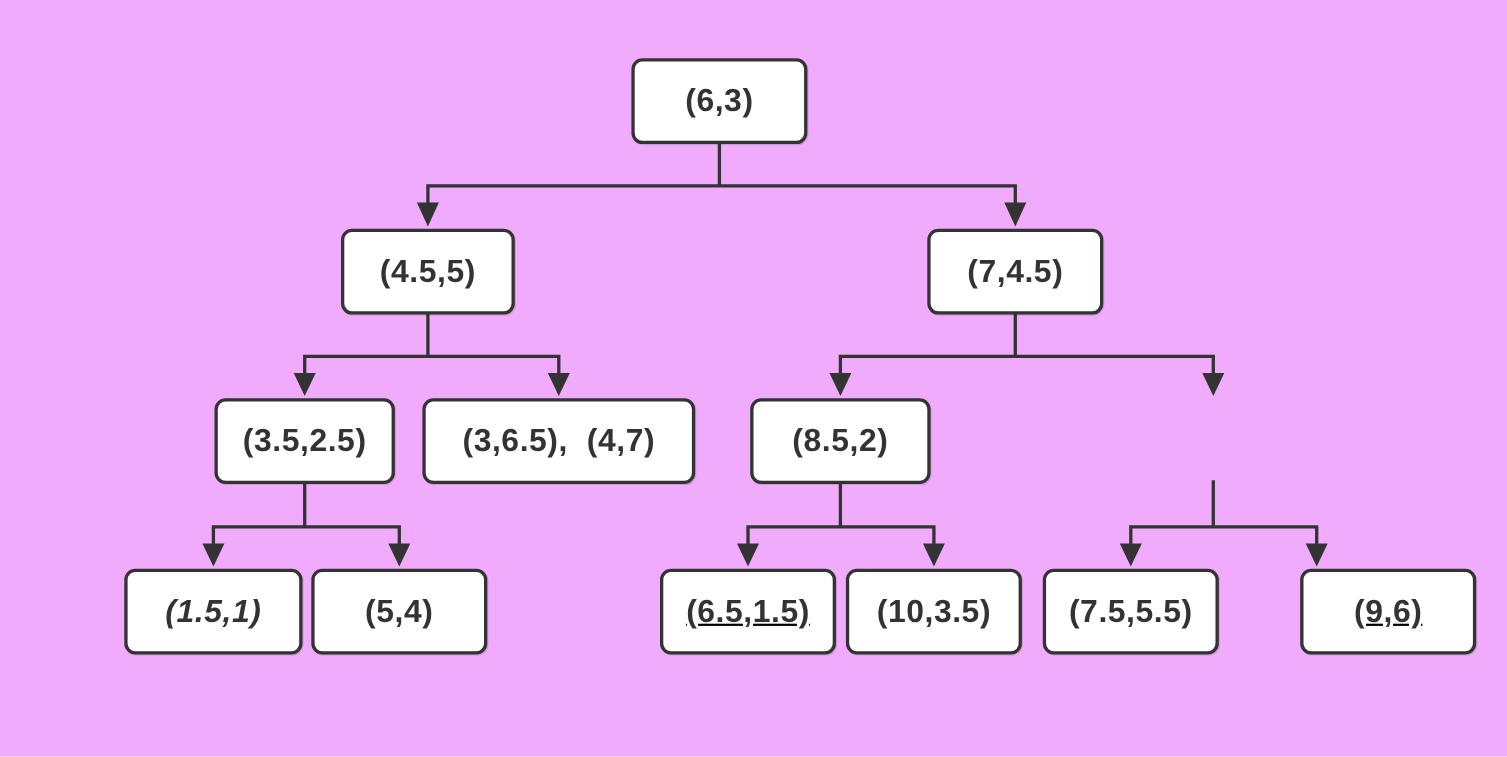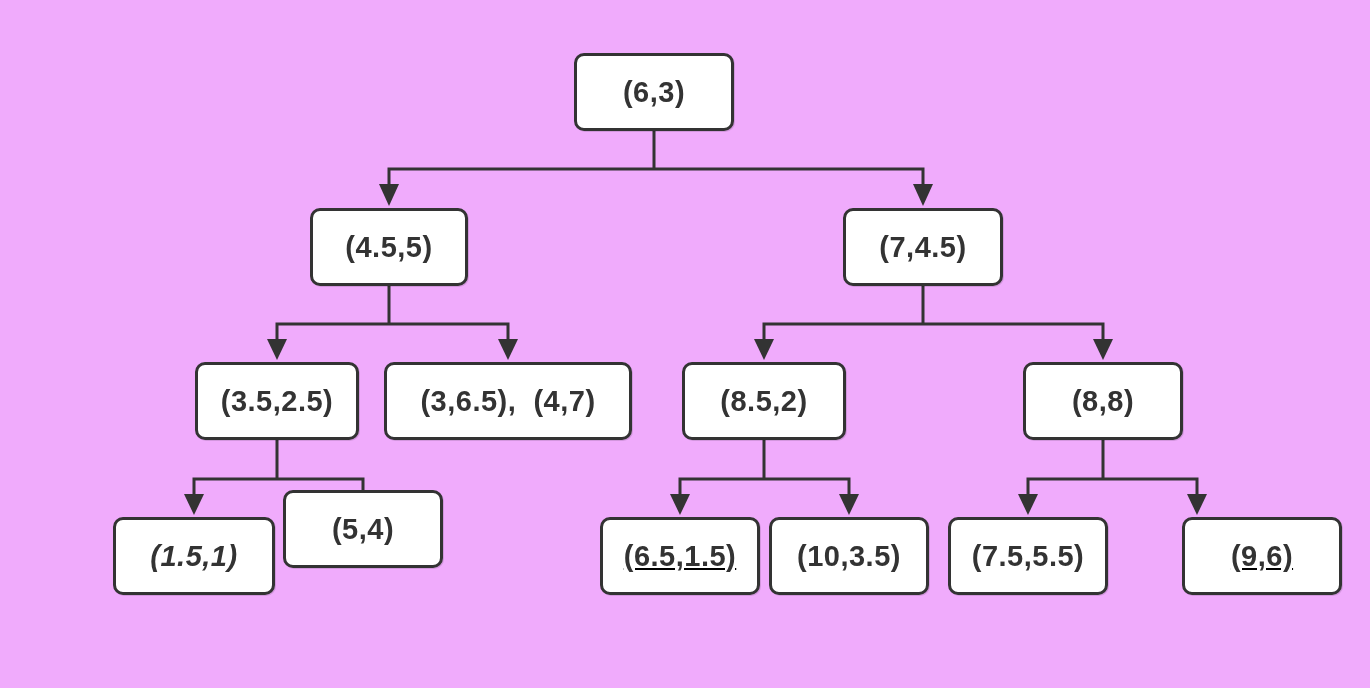--- a/index.html
+++ b/index.html
@@ -42,21 +42,21 @@
   }
   
   #node-root { left: 574px; top: 53px;  width: 160px; height: 78px; }
   #node-l    { left: 310px; top: 208px; width: 158px; height: 78px; }
   #node-r    { left: 843px; top: 208px; width: 160px; height: 78px; text-align: center; }
   #node-ll   { left: 195px; top: 362px; width: 164px; height: 78px; }
   #node-lr   { left: 384px; top: 362px; width: 248px; height: 78px; }
   #node-rl   { left: 682px; top: 362px; width: 164px; height: 78px; }
   #node-rr   { left: 1023px; top: 362px; width: 160px; height: 78px; }
   #node-lll  { left: 113px; top: 517px; width: 162px; height: 78px; font-style: italic; }
-  #node-llr  { left: 283px; top: 490px; width: 160px; height: 78px; }
+  #node-llr  { left: 283px; top: 517px; width: 160px; height: 78px; }
   #node-rll  { left: 600px; top: 517px; width: 160px; height: 78px; text-decoration: underline; }
   #node-rlr  { left: 769px; top: 517px; width: 160px; height: 78px; }
   #node-rrl  { left: 948px; top: 517px; width: 160px; height: 78px; }
   #node-rrr  { left: 1182px; top: 517px; width: 160px; height: 78px; text-decoration: underline; }
 </style>
 </head>
 <body>
 
 <div class="canvas">
 
@@ -116,23 +116,20 @@
   </div>
 
   <div class="node" id="node-lr">
     <span class="label">(3,6.5),  (4,7)</span>
   </div>
 
   <div class="node" id="node-rl">
     <span class="label">(8.5,2)</span>
   </div>
 
-  <div class="node" id="node-rr">
-    <span class="label">(8,8)</span>
-  </div>
 
   <div class="node" id="node-lll">
     <span class="label">(1.5,1)</span>
   </div>
 
   <div class="node" id="node-llr">
     <span class="label">(5,4)</span>
   </div>
 
   <div class="node" id="node-rll">

